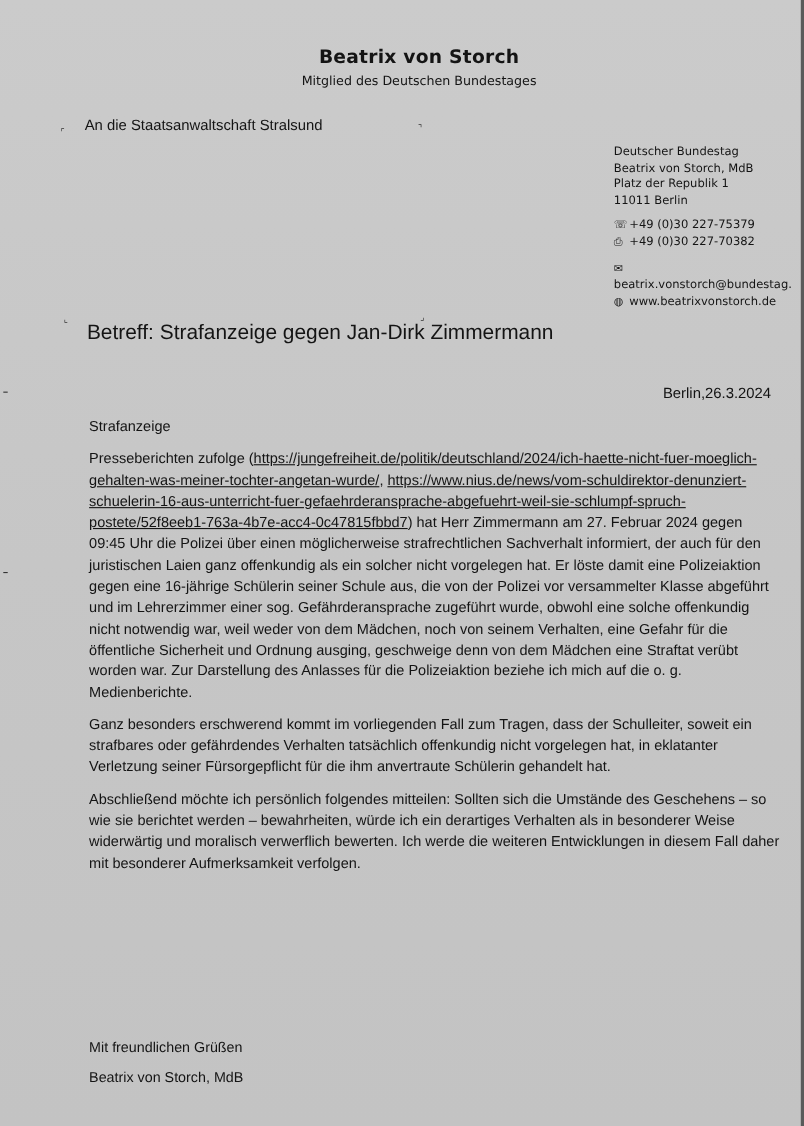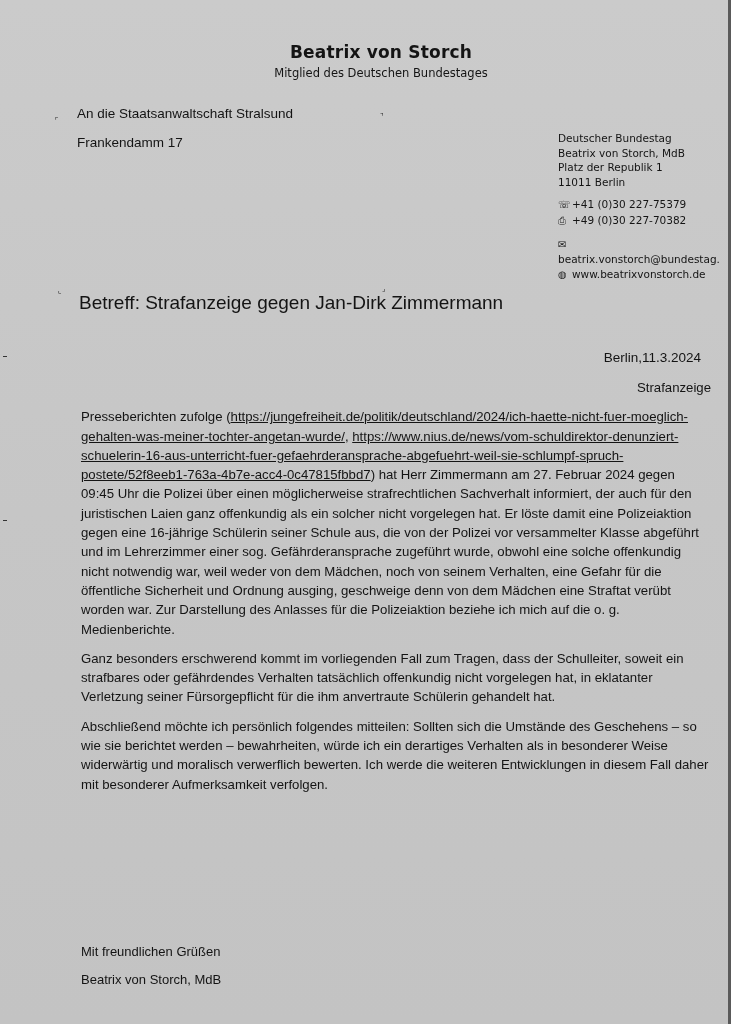--- a/index.html
+++ b/index.html
@@ -17,21 +17,21 @@
     .recipient { position: absolute; left: 77px; top: 106px; font-size: 13.5px; }
     .recipient div { height: 29px; }
     .mark { position: absolute; font-size: 8px; color: #333; font-family: "DejaVu Sans", sans-serif; }
     .sender { position: absolute; left: 558px; top: 131px; font-family: "DejaVu Sans", sans-serif; font-size: 10.5px; line-height: 14.6px; }
     .sender .gap { height: 8px; }
     .sender .icon { display: inline-block; width: 12px; font-size: 10px; margin-right: 2px; }
     .betreff { position: absolute; left: 79px; top: 292px; font-size: 19px; }
     .date { position: absolute; right: 30px; top: 350px; font-size: 13.5px; }
     .body { position: absolute; left: 81px; top: 378px; width: 630px; font-size: 13.2px; line-height: 19.3px; }
     .body p { margin: 0 0 10px 0; }
-    .center { text-align: right; }
+    .center { text-align: left; }
     .link { text-decoration: underline; }
     .closing { position: absolute; left: 81px; top: 944px; font-size: 13px; }
     .closing div { height: 28px; }
     .edge-mark { position: absolute; left: 3px; width: 4px; height: 1px; background: #333; }
   </style>
 </head>
 <body>
 
 <div class="page">
   <div class="right-edge"></div>
@@ -41,38 +41,37 @@
   <div class="header-name">Beatrix von Storch</div>
   <div class="header-sub">Mitglied des Deutschen Bundestages</div>
 
   <span class="mark" style="left:55px;top:116px">⌜</span>
   <span class="mark" style="left:380px;top:112px">⌝</span>
   <span class="mark" style="left:58px;top:286px">⌞</span>
   <span class="mark" style="left:382px;top:284px">⌟</span>
 
   <div class="recipient">
     <div>An die Staatsanwaltschaft Stralsund</div>
-    <div>Frankendamm 17</div>
   </div>
 
   <div class="sender">
     <div>Deutscher Bundestag</div>
     <div>Beatrix von Storch, MdB</div>
     <div>Platz der Republik 1</div>
     <div>11011 Berlin</div>
     <div class="gap"></div>
-    <div><span class="icon">☏</span><span>+41 (0)30 227-75379</span></div>
+    <div><span class="icon">☏</span><span>+49 (0)30 227-75379</span></div>
     <div><span class="icon">⎙</span><span>+49 (0)30 227-70382</span></div>
     <div class="gap"></div>
     <div><span class="icon">✉</span><span>beatrix.vonstorch@bundestag.</span></div>
     <div><span class="icon">◍</span><span>www.beatrixvonstorch.de</span></div>
   </div>
 
   <div class="betreff">Betreff: Strafanzeige gegen Jan-Dirk Zimmermann</div>
-  <div class="date">Berlin,11.3.2024</div>
+  <div class="date">Berlin,26.3.2024</div>
 
   <div class="body">
     <p class="center">Strafanzeige</p>
     <p>
       <span>Presseberichten zufolge (</span><span class="link">https://jungefreiheit.de/politik/deutschland/2024/ich-haette-nicht-fuer-moeglich-gehalten-was-meiner-tochter-angetan-wurde/</span><span>, </span><span class="link">https://www.nius.de/news/vom-schuldirektor-denunziert-schuelerin-16-aus-unterricht-fuer-gefaehrderansprache-abgefuehrt-weil-sie-schlumpf-spruch-postete/52f8eeb1-763a-4b7e-acc4-0c47815fbbd7</span><span>) hat Herr Zimmermann am 27. Februar 2024 gegen 09:45 Uhr die Polizei über einen möglicherweise strafrechtlichen Sachverhalt informiert, der auch für den juristischen Laien ganz offenkundig als ein solcher nicht vorgelegen hat. Er löste damit eine Polizeiaktion gegen eine 16-jährige Schülerin seiner Schule aus, die von der Polizei vor versammelter Klasse abgeführt und im Lehrerzimmer einer sog. Gefährderansprache zugeführt wurde, obwohl eine solche offenkundig nicht notwendig war, weil weder von dem Mädchen, noch von seinem Verhalten, eine Gefahr für die öffentliche Sicherheit und Ordnung ausging, geschweige denn von dem Mädchen eine Straftat verübt worden war. Zur Darstellung des Anlasses für die Polizeiaktion beziehe ich mich auf die o. g. Medienberichte.</span>
     </p>
     <p>Ganz besonders erschwerend kommt im vorliegenden Fall zum Tragen, dass der Schulleiter, soweit ein strafbares oder gefährdendes Verhalten tatsächlich offenkundig nicht vorgelegen hat, in eklatanter Verletzung seiner Fürsorgepflicht für die ihm anvertraute Schülerin gehandelt hat.</p>
     <p>Abschließend möchte ich persönlich folgendes mitteilen: Sollten sich die Umstände des Geschehens – so wie sie berichtet werden – bewahrheiten, würde ich ein derartiges Verhalten als in besonderer Weise widerwärtig und moralisch verwerflich bewerten. Ich werde die weiteren Entwicklungen in diesem Fall daher mit besonderer Aufmerksamkeit verfolgen.</p>
   </div>
 

